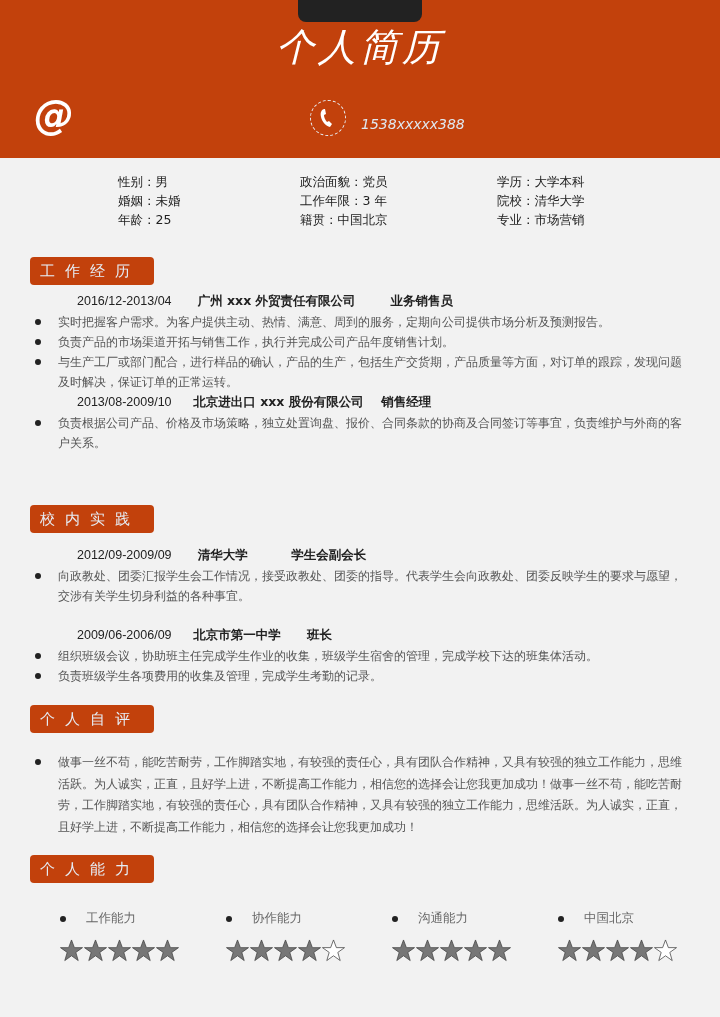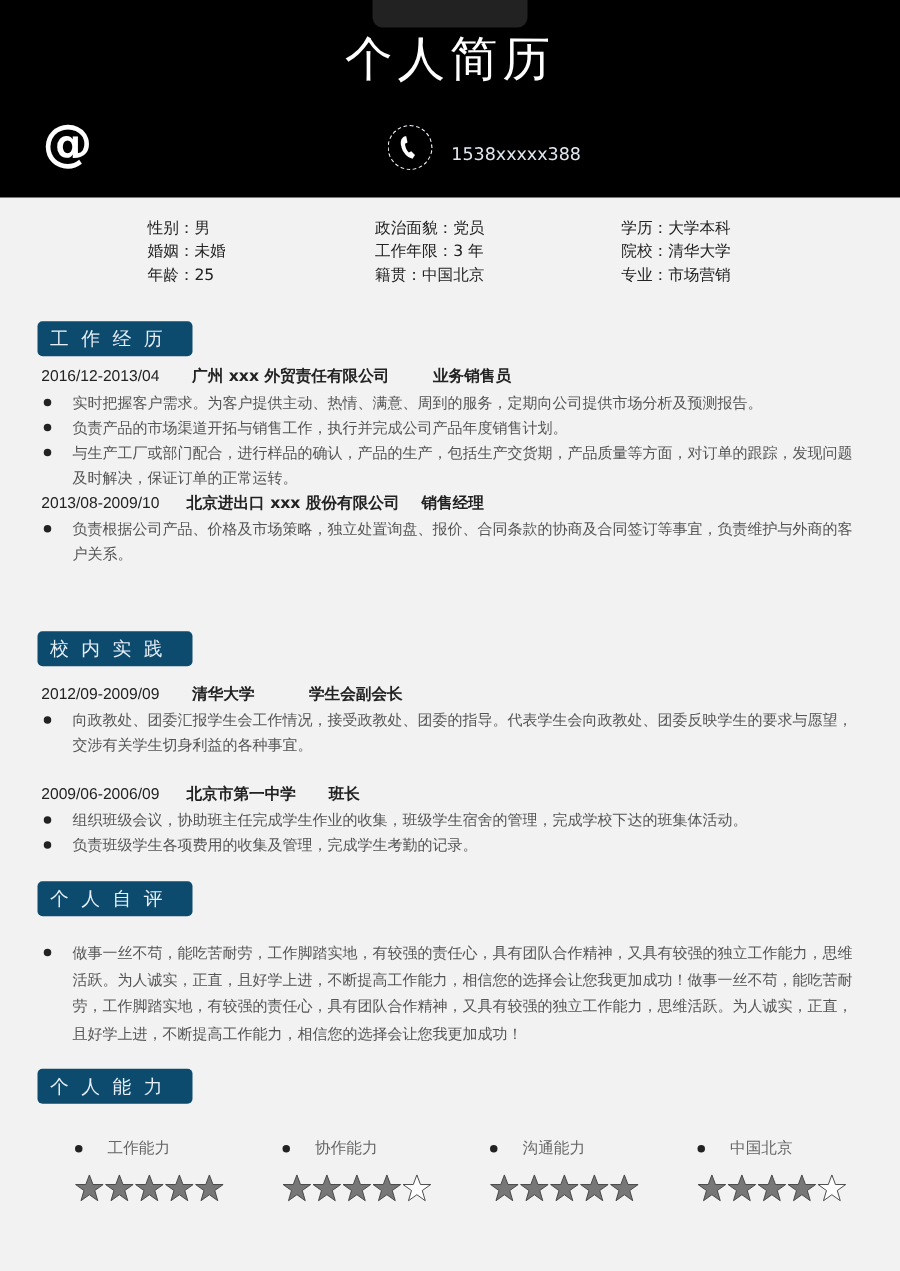--- a/index.html
+++ b/index.html
@@ -1,27 +1,27 @@
 <!DOCTYPE html>
 <html><head>
 <meta charset="utf-8">
 <style>
   * { box-sizing: border-box; margin: 0; padding: 0; }
   html, body { width: 720px; height: 1017px; overflow: hidden; }
   body { background: #f2f2f2; font-family: "DejaVu Sans", "Liberation Sans", sans-serif; color: #333; position: relative; }
-  .header { position: absolute; left: 0; top: 0; width: 720px; height: 158px; background: #000000; }
+  .header { position: absolute; left: 0; top: 0; width: 720px; height: 158px; background: #c2410c; font-style: italic; }
   .photo-tab { position: absolute; left: 298px; top: 0; width: 124px; height: 22px; background: #222; border-radius: 0 0 8px 8px; }
   .title { position: absolute; left: 0; top: 22px; width: 720px; text-align: center; color: #fff; font-family: "DejaVu Serif", "Liberation Serif", serif; font-size: 38px; letter-spacing: 4px; }
   .at-icon { position: absolute; left: 34px; top: 92px; color: #fff; font-size: 40px; font-weight: bold; }
   .phone-wrap { position: absolute; left: 310px; top: 100px; width: 36px; height: 36px; border: 1.5px dashed #e8eef4; border-radius: 50%; display:flex; align-items:center; justify-content:center; }
   .phone-num { position: absolute; left: 361px; top: 116px; color: #e0e8f0; font-size: 14px; }
   .info { position: absolute; top: 172px; font-size: 12.5px; color: #222; line-height: 19px; }
-  .section-tag { position: absolute; left: 30px; width: 124px; height: 28px; background: #0c4a6e; border-radius: 4px; color: #e6eef6; font-size: 15px; letter-spacing: 10px; padding-left: 10px; line-height: 28px; }
+  .section-tag { position: absolute; left: 30px; width: 124px; height: 28px; background: #c2410c; border-radius: 4px; color: #e6eef6; font-size: 15px; letter-spacing: 10px; padding-left: 10px; line-height: 28px; }
   .entry-head { position: absolute; left: 33px; font-size: 12.5px; font-weight: bold; color: #222; white-space: pre; }
-  .entry-head .date { font-weight: normal; font-family: "Liberation Sans", sans-serif; }
+  .entry-head .date { font-weight: normal; font-family: "Liberation Sans", sans-serif; margin-left: 44px; }
   .bullets { position: absolute; left: 33px; width: 660px; list-style: none; font-size: 12px; color: #555; line-height: 20px; }
   .bullets li { position: relative; padding-left: 25px; }
   .bullets li::before { content: ""; position: absolute; left: 2px; top: 7px; width: 6px; height: 6px; background: #222; border-radius: 50%; }
   .skill { position: absolute; top: 910px; width: 140px; }
   .skill-label { font-size: 12.5px; color: #666; padding-left: 26px; position: relative; }
   .skill-label::before { content: ""; position: absolute; left: 0; top: 6px; width: 6px; height: 6px; background: #222; border-radius: 50%; }
   .stars { margin-top: 12px; display: flex; gap: 1px; }
   .star { width: 23px; height: 23px; }
 </style>
 </head>

